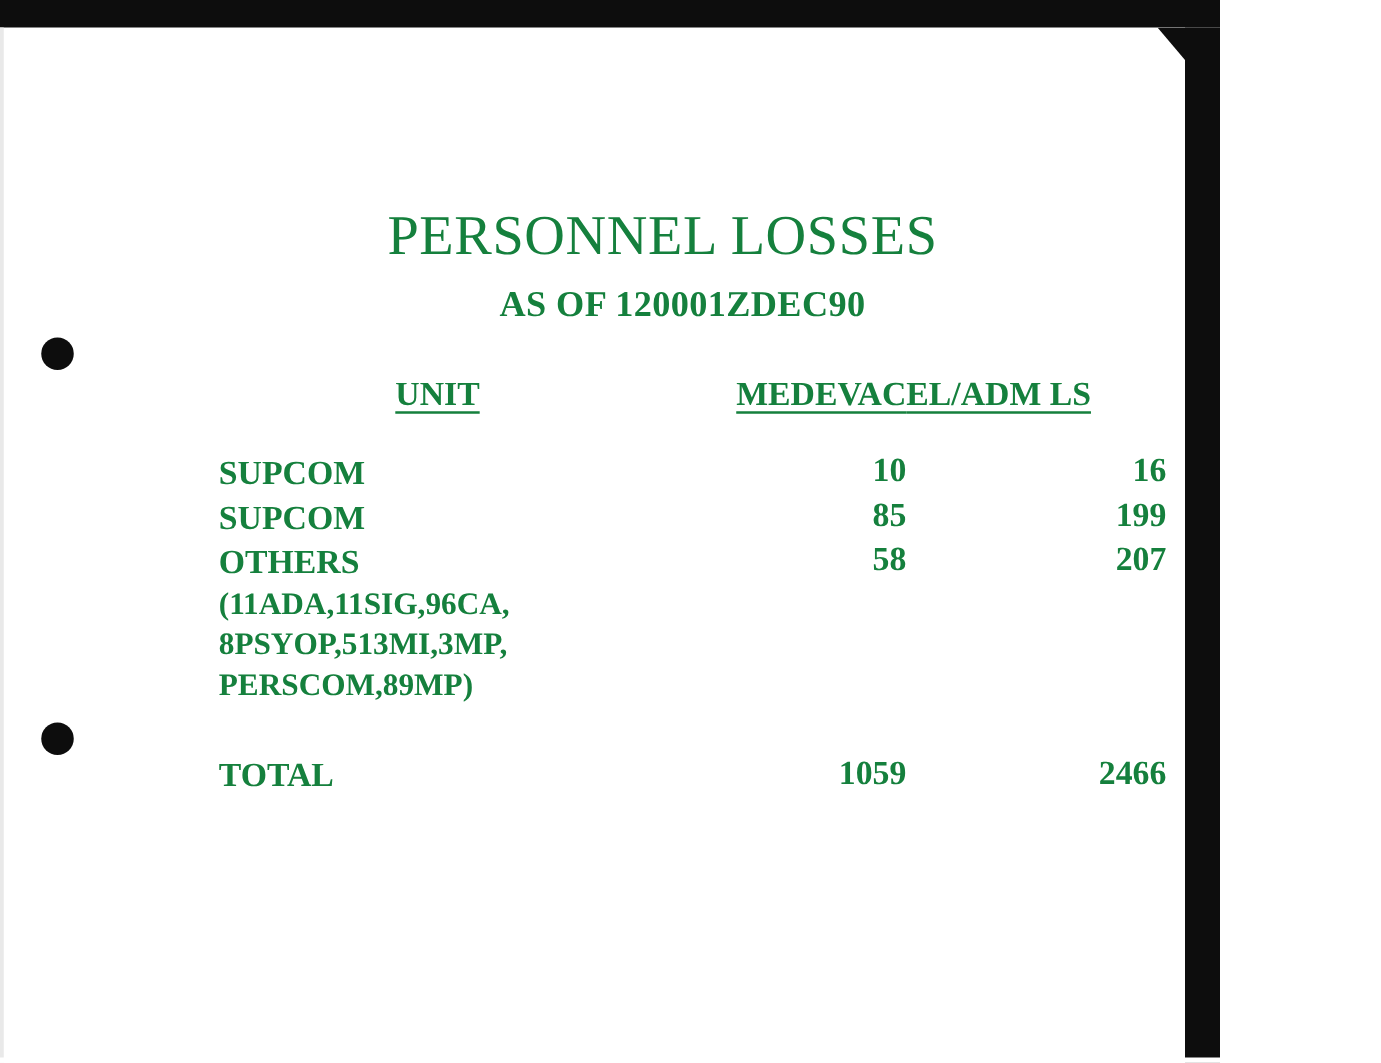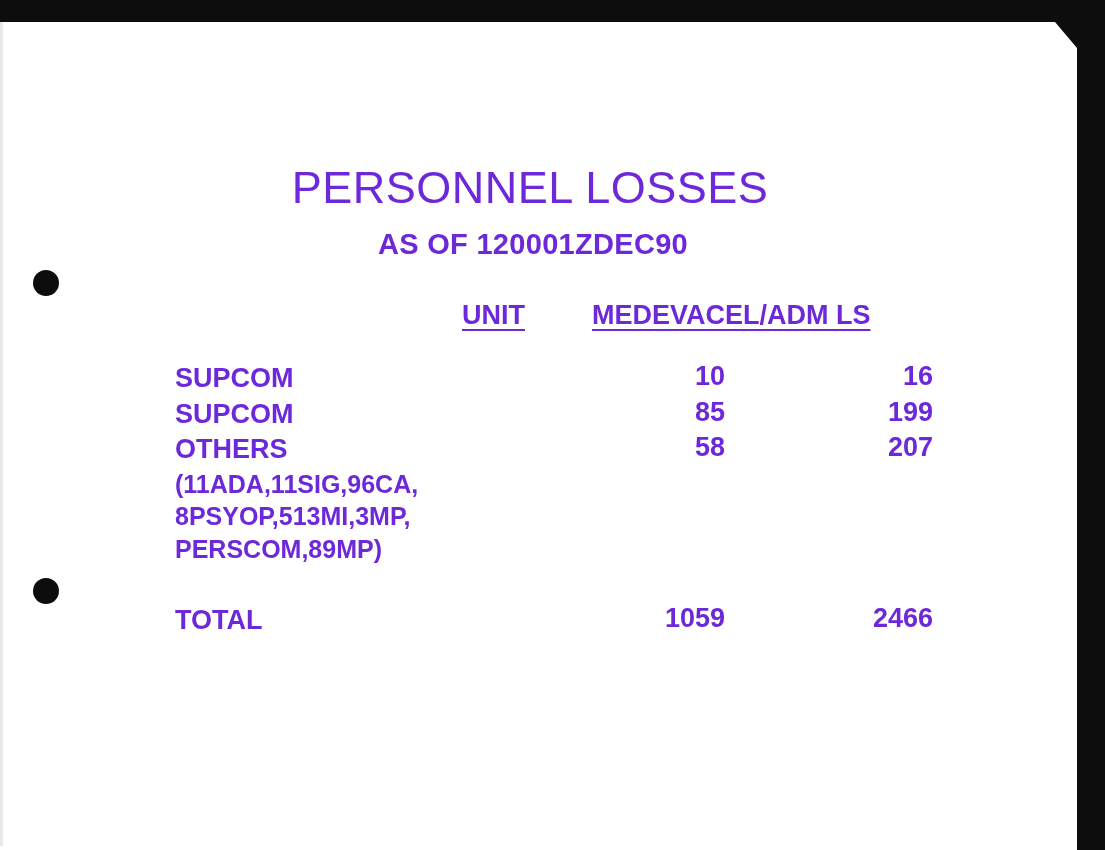--- a/index.html
+++ b/index.html
@@ -2,26 +2,26 @@
 <html><head>
 <meta charset="utf-8">
 <style>
   html, body {
     margin: 0;
     padding: 0;
     background: #ffffff;
   }
   #page {
     position: relative;
-    width: 1105px;
+    width: 976px;
     height: 850px;
     background: #ffffff;
     overflow: hidden;
-    font-family: Liberation Sans, sans-serif;
-    color: #6d28d9;
+    font-family: Liberation Serif, serif;
+    color: #15803d;
   }
   
   .scan-top {
     position: absolute;
     top: 0;
     left: 0;
     width: 1105px;
     height: 22px;
     background: #0d0d0d;
   }
@@ -75,21 +75,21 @@
     left: 0;
     top: 162px;
     width: 1060px;
     text-align: center;
     font-size: 45px;
     letter-spacing: 0.5px;
     font-weight: 400;
   }
   .subtitle {
     position: absolute;
-    left: 3px;
+    left: 16px;
     top: 228px;
     width: 1060px;
     text-align: center;
     font-size: 29px;
     font-weight: 700;
     letter-spacing: 0.3px;
   }
 
   table.losses {
     position: absolute;
@@ -102,21 +102,21 @@
   table.losses th, table.losses td {
     padding: 0;
     vertical-align: top;
   }
   table.losses th {
     font-weight: 700;
     text-decoration: underline;
     text-underline-offset: 5px;
     padding-bottom: 30px;
   }
-  th.unit-head { text-align: right; width: 350px; }
+  th.unit-head { text-align: center; width: 350px; }
   th.medevac-head { text-align: right; width: 200px; padding-right: 16px; }
   th.eladm-head { text-align: left; width: 208px; }
 
   td.unit-cell {
     text-align: left;
     padding-bottom: 28px;
     line-height: 1.32;
   }
   td.num-cell-1 {
     text-align: right;

